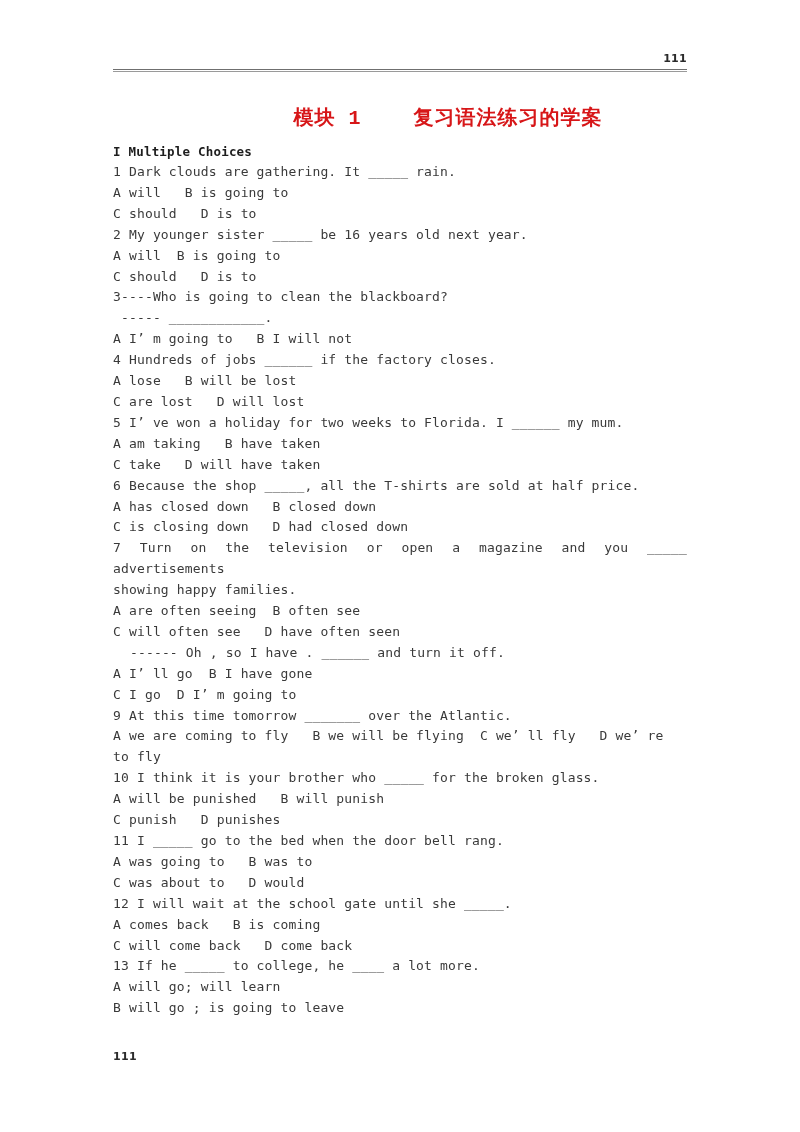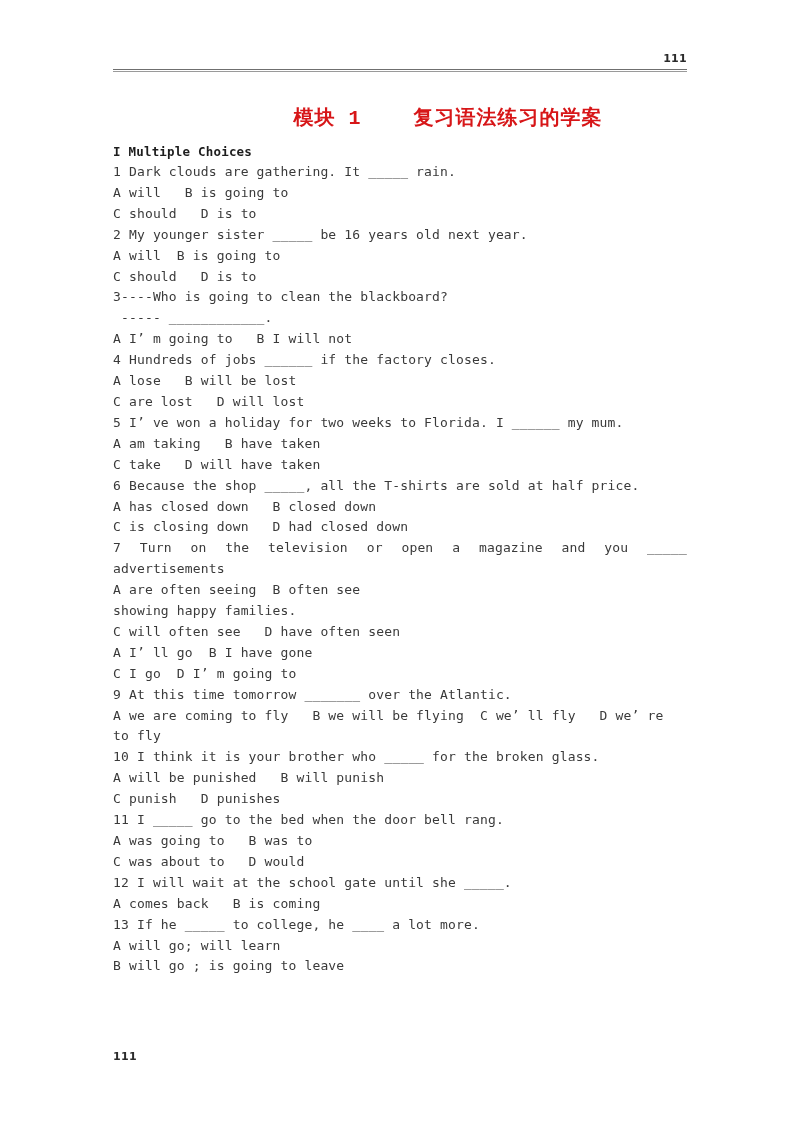--- a/index.html
+++ b/index.html
@@ -139,35 +139,37 @@
         <div class="line">4 Hundreds of jobs ______ if the factory closes.</div>
         <div class="line">A lose   B will be lost</div>
         <div class="line">C are lost   D will lost</div>
         <div class="line">5 I’ ve won a holiday for two weeks to Florida. I ______ my mum.</div>
         <div class="line">A am taking   B have taken</div>
         <div class="line">C take   D will have taken</div>
         <div class="line">6 Because the shop _____, all the T-shirts are sold at half price.</div>
         <div class="line">A has closed down   B closed down</div>
         <div class="line">C is closing down   D had closed down</div>
         <div class="line justify">7 Turn on the television or open a magazine and you _____ advertisements</div>
+        <div class="line">showing happy families.</div>
         <div class="line">A are often seeing  B often see</div>
-        <div class="line">showing happy families.</div>
         <div class="line">C will often see   D have often seen</div>
+        <div class="line indent"> ------ Oh , so I have . ______ and turn it off.</div>
         <div class="line">A I’ ll go  B I have gone</div>
         <div class="line">C I go  D I’ m going to</div>
         <div class="line">9 At this time tomorrow _______ over the Atlantic.</div>
         <div class="line">A we are coming to fly   B we will be flying  C we’ ll fly   D we’ re to fly</div>
         <div class="line">10 I think it is your brother who _____ for the broken glass.</div>
         <div class="line">A will be punished   B will punish</div>
         <div class="line">C punish   D punishes</div>
         <div class="line">11 I _____ go to the bed when the door bell rang.</div>
         <div class="line">A was going to   B was to</div>
         <div class="line">C was about to   D would</div>
         <div class="line">12 I will wait at the school gate until she _____.</div>
         <div class="line">A comes back   B is coming</div>
+        <div class="line">C will come back   D come back</div>
         <div class="line">13 If he _____ to college, he ____ a lot more.</div>
         <div class="line">A will go; will learn</div>
         <div class="line">B will go ; is going to leave</div>
       </div>
   </div>
 
   <div class="footer-pageno">111</div>
 
 </div>
 

